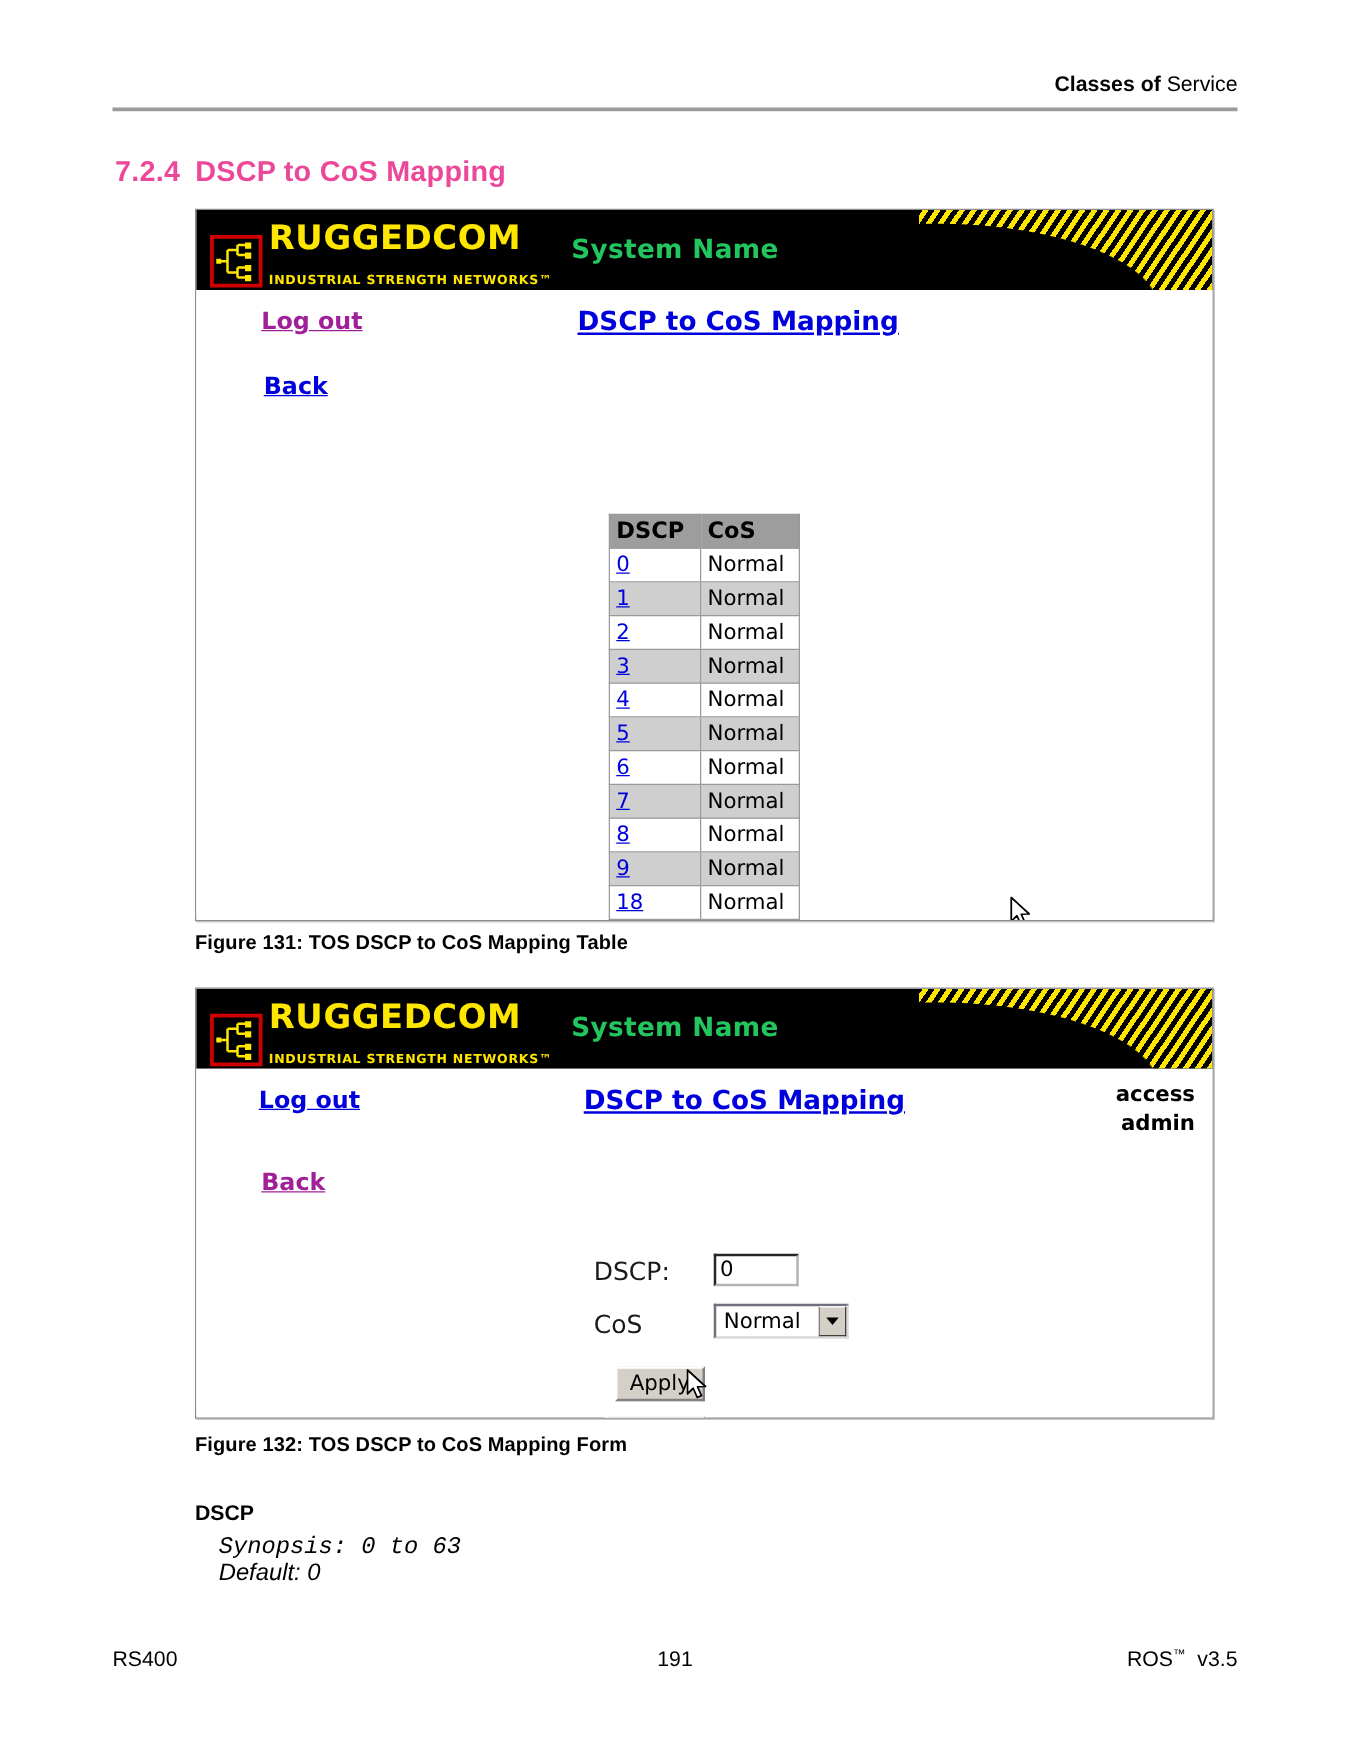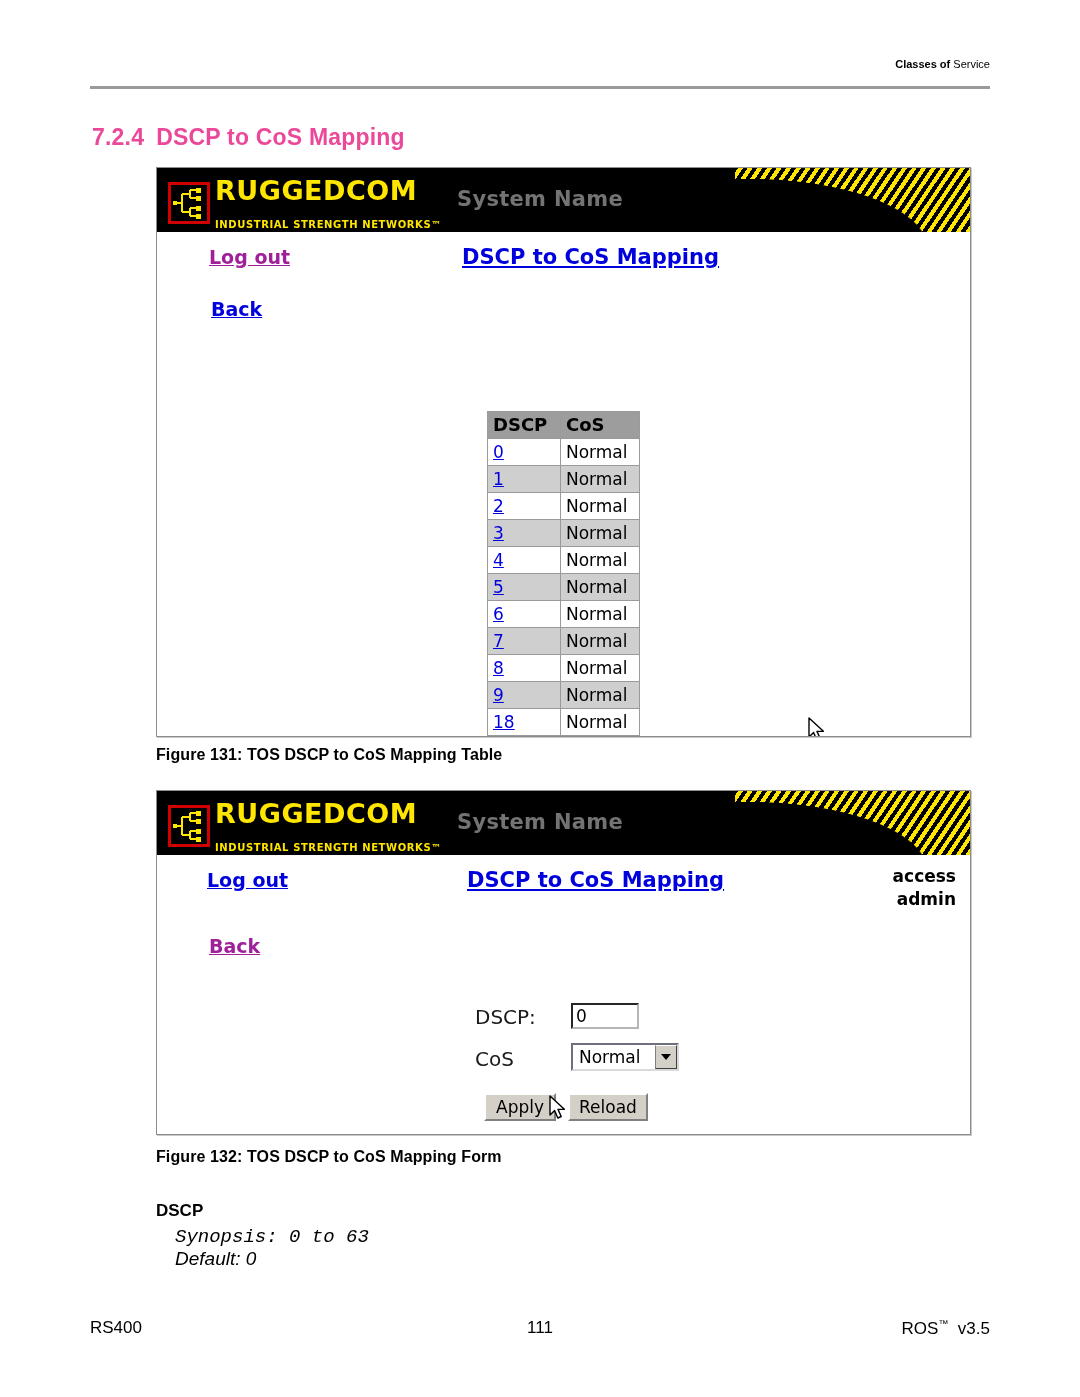--- a/index.html
+++ b/index.html
@@ -16,21 +16,21 @@
     overflow: hidden;
   }
 
   
   #page-header {
     position: absolute;
     left: 90px;
     top: 58px;
     width: 900px;
     text-align: right;
-    font-size: 11px;
+    font-size: 17px;
   }
   #page-header .hdr-strong { font-weight: bold; }
   #page-header-rule {
     position: absolute;
     left: 90px;
     top: 86px;
     width: 900px;
     height: 3px;
     background: #9a9a9a;
   }
@@ -75,21 +75,21 @@
         #000000 4px, #000000 8px
       );
     -webkit-mask-image: radial-gradient(130% 185% at 6% 125%, transparent 0 58%, #000 58.6% 100%);
             mask-image: radial-gradient(130% 185% at 6% 125%, transparent 0 58%, #000 58.6% 100%);
   }
   .rc-logo {
     position: absolute;
     left: 11px;
     top: 8px;
     display: flex;
-    align-items: center;
+    align-items: flex-end;
   }
   .rc-mark {
     width: 42px;
     height: 42px;
     border: 3px solid #d00000;
     background: #000;
     box-sizing: border-box;
     margin-right: 5px;
     flex: none;
   }
@@ -111,21 +111,21 @@
     display: block;
     margin-top: 16px;
   }
   .rc-sysname {
     position: absolute;
     left: 300px;
     top: 19px;
     font-family: "DejaVu Sans", sans-serif;
     font-size: 21px;
     font-weight: bold;
-    color: #737373;
+    color: #22c55e;
     letter-spacing: .3px;
   }
 
   .rc-body { position: relative; background: #ffffff; }
 
   .nav-link {
     position: absolute;
     font-family: "DejaVu Sans", sans-serif;
     font-weight: bold;
     font-size: 19px;
@@ -260,20 +260,21 @@
     color: #000;
     padding: 0 9px;
     cursor: pointer;
     box-sizing: border-box;
   }
   .btn-row {
     position: absolute;
     display: flex;
     align-items: flex-end;
     gap: 12px;
+    flex-direction: column;
   }
 
   
   .cursor-arrow {
     position: absolute;
     width: 20px;
     height: 28px;
     pointer-events: none;
   }
 
@@ -477,17 +478,17 @@
 </div>
 
 <div class="figure-caption" style="left:156px; top:1148px;">Figure 132: TOS DSCP to CoS Mapping Form</div>
 
 <div class="param-name" style="left:156px; top:1201px;">DSCP</div>
 <div class="param-line" style="left:175px; top:1226px;font-family:Liberation Mono, monospace;">Synopsis: 0 to 63</div>
 <div class="param-line" style="left:175px; top:1248px;">Default: 0</div>
 
 <div id="footer">
   <span class="f-left">RS400</span>
-  <span class="f-center">111</span>
+  <span class="f-center">191</span>
   <span class="f-right">
     <span>ROS</span><sup>™</sup>&nbsp; <span>v3.5</span>
   </span>
 </div>
 
 </body></html>

